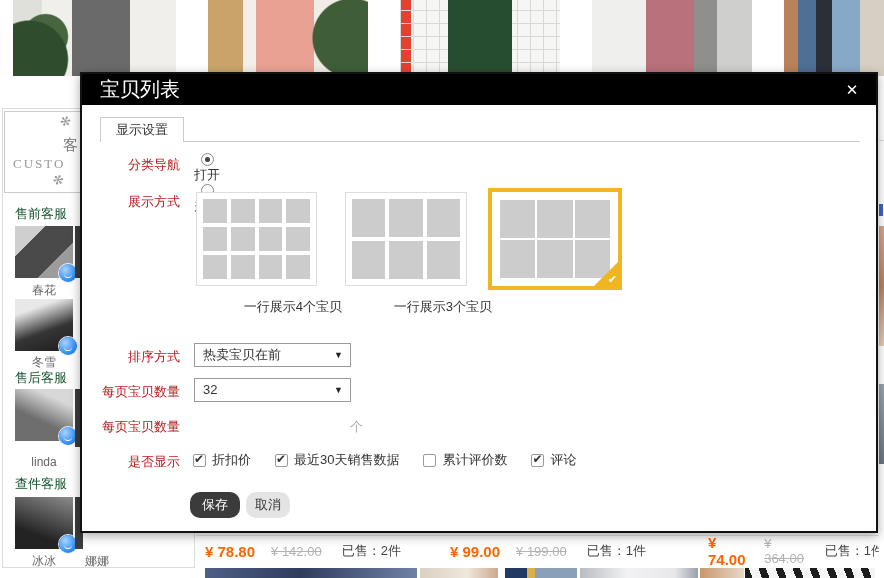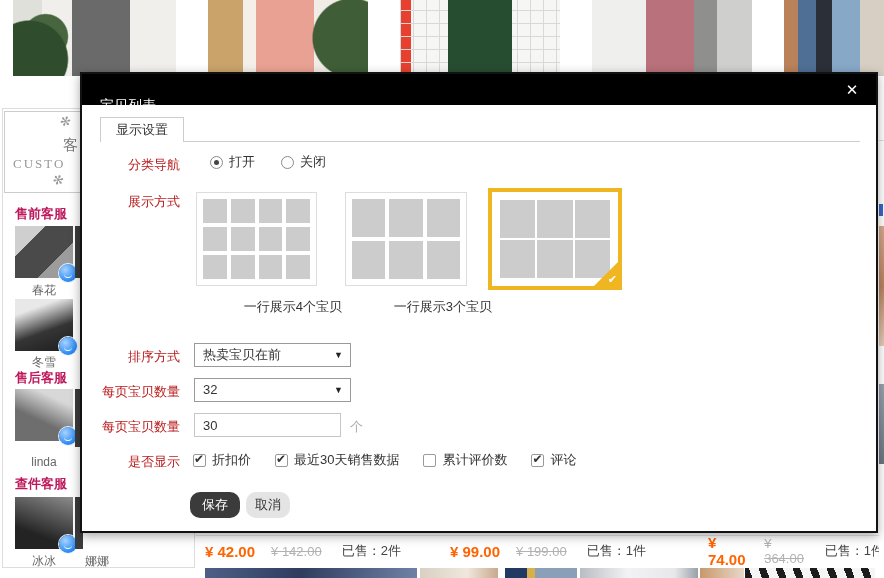--- a/index.html
+++ b/index.html
@@ -37,21 +37,21 @@
   .sidebar { position:absolute; left:2px; top:108px; width:193px; height:460px;
              border:1px solid #ddd; background:#fff; }
   .cs-header { position:absolute; left:1px; top:2px; width:189px; height:82px;
                border:1px solid #ccc; overflow:hidden; }
   .leaf { position:absolute; color:#9a9a9a; font-size:13px; }
   .leaf.t { left:55px; top:2px; transform:rotate(20deg); }
   .leaf.b { left:48px; top:60px; transform:rotate(200deg); }
   .cs-zh { position:absolute; left:58px; top:24px; font-size:15px; color:#777; }
   .cs-en { position:absolute; left:8px; top:44px; font-family:"Liberation Serif",serif;
            font-size:13px; letter-spacing:2px; color:#999; }
-  .cs-title { position:absolute; left:12px; font-size:13px; font-weight:bold; color:#be185d; }
+  .cs-title { position:absolute; left:12px; font-size:13px; font-weight:normal; color:#14532d; }
   .avatar { position:absolute; left:12px; width:58px; height:52px; }
   .avatar .ph { width:100%; height:100%; }
   .a1 .ph { background:linear-gradient(135deg,#cfcfcf 0 28%,#4a4a4a 28% 68%,#9c9c9c 68%); }
   .a2 .ph { background:linear-gradient(160deg,#e8e8e8 0 22%,#353535 60%,#1d1d1d); }
   .a3 .ph { background:linear-gradient(25deg,#6e6e6e 0 40%,#d8d8d8 78%); }
   .a4 .ph { background:linear-gradient(200deg,#8c8c8c,#232323 70%); }
   .badge { position:absolute; right:-4px; bottom:-4px; width:18px; height:18px; border-radius:50%;
            background:radial-gradient(circle at 35% 32%, #a8d2ff, #2e8df5 65%, #1d6fd0);
            box-shadow:0 0 0 1px #e8f2ff; }
   .badge::after { content:""; position:absolute; left:5px; top:9px; width:8px; height:4px;
@@ -80,30 +80,30 @@
   .sl-link { position:absolute; left:0; top:100px; width:4px; height:12px; background:#3a66c8; }
   .sl-ph1 { position:absolute; left:0; right:0; top:122px; height:120px;
             background:linear-gradient(#d8a98e,#b9825f 50%,#e4cdb9); }
   .sl-ph2 { position:absolute; left:0; right:0; top:280px; height:80px;
             background:linear-gradient(#9aa4ae,#6b7682); }
 
   
   .modal { position:absolute; left:80px; top:72px; width:798px; height:461px;
            background:#fff; border:2px solid #121212; box-shadow:0 3px 10px rgba(0,0,0,.35); }
   .m-header { position:absolute; left:0; right:0; top:0; height:31px; background:#000; }
-  .m-title { position:absolute; left:18px; top:0; line-height:31px; color:#fff; font-size:14px;margin-top:16px; }
+  .m-title { position:absolute; left:18px; top:0; line-height:31px; color:#fff; font-size:20px; }
   .m-close { position:absolute; right:14px; top:6px; width:20px; height:20px; color:#fff;
              font-size:15px; line-height:20px; text-align:center; cursor:pointer; }
   .tabline { position:absolute; left:18px; right:16px; top:67px; height:1px; background:#ccc; }
   .tab { position:absolute; left:18px; top:43px; width:84px; height:25px; background:#fff;
          border:1px solid #ccc; border-bottom:none; text-align:center; line-height:24px;
          font-size:13px; color:#333; z-index:2; }
   .flabel { position:absolute; left:0; width:98px; text-align:right; font-size:13px; color:#b91c1c; }
-  .radio-row { position:absolute; left:128px; top:79px; display:flex; align-items:center;
-               gap:6px; font-size:13px; }
+  .radio-row { position:absolute; left:112px; top:79px; display:flex; align-items:center;
+               gap:0; font-size:13px;flex-direction:column; }
   .radio { width:13px; height:13px; border:1px solid #8a8a8a; border-radius:50%;
            background:#fdfdfd; position:relative; display:inline-block; }
   .radio.checked::after { content:""; position:absolute; left:3px; top:3px; width:5px; height:5px;
                           border-radius:50%; background:#444; }
   .radio-gap { width:14px; }
   .thumb { position:absolute; background:#fff; border:1px solid #ddd; padding:6px; }
   .t1 { left:114px; top:118px; width:121px; height:94px; }
   .t2 { left:263px; top:118px; width:122px; height:94px; }
   .t3 { left:406px; top:114px; width:134px; height:102px; border:4px solid #f0b622; padding:8px; }
   .tg { display:grid; width:100%; height:100%; gap:4px; }
@@ -182,21 +182,21 @@
     <div class="cs-name" style="top:444px;">冰冰</div>
     <div class="cs-name" style="top:444px; left:82px; text-align:left;">娜娜</div>
 
     <div class="frag" style="top:117px; height:52px;"></div>
     <div class="frag" style="top:280px; height:58px;"></div>
     <div class="frag" style="top:388px; height:52px;"></div>
   </div>
 
   <div class="hline"></div>
   <div class="pgroup pg1">
-    <span class="price">¥ 42.00</span>
+    <span class="price">¥ 78.80</span>
     <span class="orig">¥ 142.00</span>
     <span class="sold">已售：2件</span>
   </div>
   <div class="pgroup pg2">
     <span class="price">¥ 99.00</span>
     <span class="orig">¥ 199.00</span>
     <span class="sold">已售：1件</span>
   </div>
   <div class="pgroup pg3">
     <span class="price">¥ 74.00</span>
@@ -283,21 +283,20 @@
       <span class="arrow">▼</span>
     </div>
 
     <div class="flabel" style="top:309px;">每页宝贝数量</div>
     <div class="select" style="top:304px;">
       <span>32</span>
       <span class="arrow">▼</span>
     </div>
 
     <div class="flabel" style="top:344px;">每页宝贝数量</div>
-    <input class="tinput" style="top: 339px;" value="30">
     <div class="unit" style="top:344px;">个</div>
 
     <div class="flabel" style="top:379px;">是否显示</div>
     <div class="cb-row">
       <span class="cb checked">
           <span class="tick">✔</span>
         </span>
       <span>折扣价</span>
       <span class="cb-gap"></span>
       <span class="cb checked">

